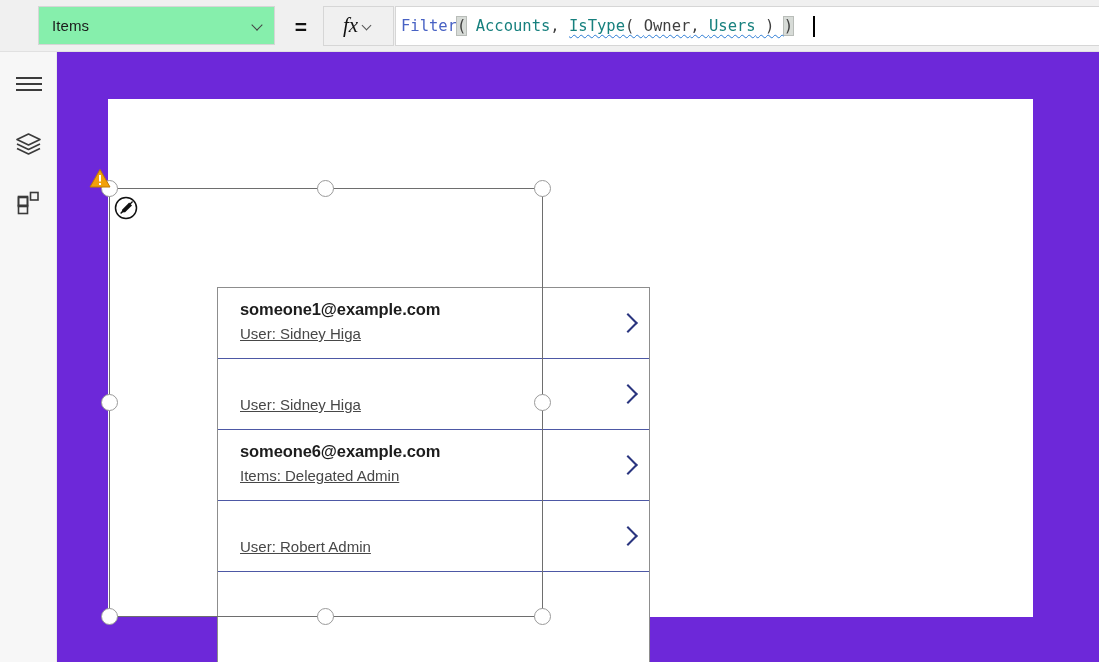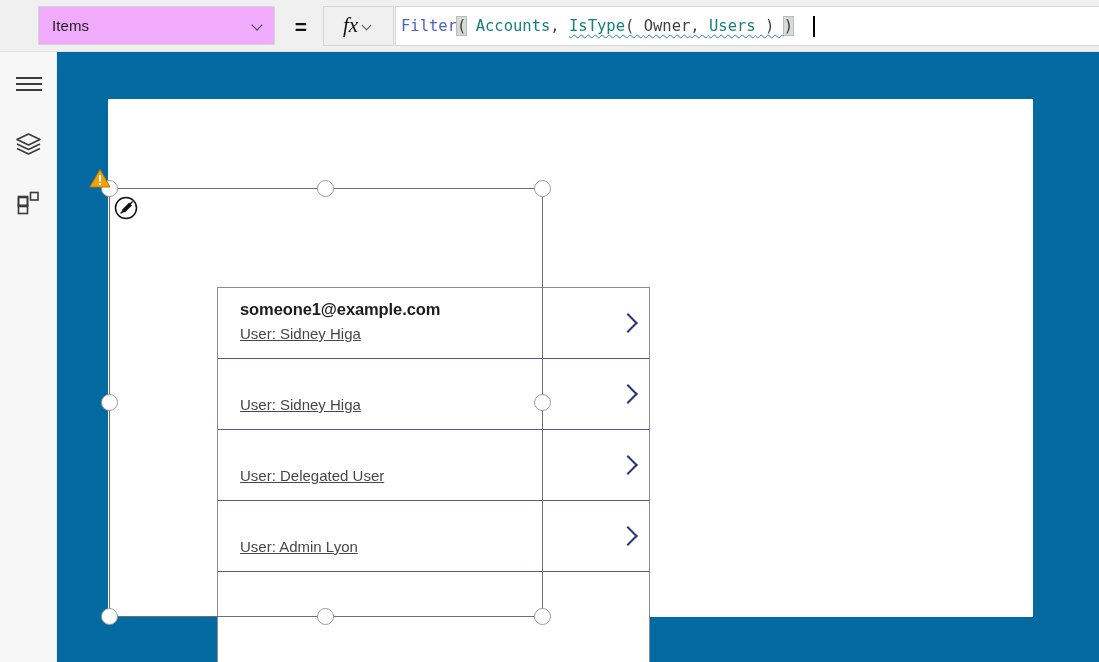--- a/index.html
+++ b/index.html
@@ -11,21 +11,21 @@
   }
 
   
   #formula-bar {
     position:absolute; left:0; top:0; width:1099px; height:52px;
     background:#f0f0f0;
     border-bottom:1px solid #e1e1e1;
   }
   #property-select {
     position:absolute; left:38px; top:6px; width:237px; height:39px;
-    background:#f0abfc; border:1px solid #d6d6d6;
+    background:#86efac; border:1px solid #d6d6d6;
     display:flex; align-items:center; padding:0 10px 0 13px;
     cursor:pointer;
   }
   #property-select .label {
     flex:1; font-size:15px; color:#1b1b1b; letter-spacing:.1px;
   }
   .chev-down {
     width:11px; height:11px; position:relative; flex:none;
   }
   .chev-down::before {
@@ -99,21 +99,21 @@
   .ico-hamburger i {
     position:absolute; left:0; width:26px; height:1.6px; background:#3b3b3b;
   }
   .ico-hamburger i:nth-child(1){ top:0; }
   .ico-hamburger i:nth-child(2){ top:6px; }
   .ico-hamburger i:nth-child(3){ top:12px; }
 
   
   #workspace {
     position:absolute; left:57px; top:52px; width:1042px; height:610px;
-    background:#0369a1;
+    background:#6d28d9;
   }
   #canvas {
     position:absolute; left:51px; top:47px; width:925px; height:518px;
     background:#ffffff;
   }
 
   
   #gallery {
     position:absolute; left:109px; top:188px; width:433px; height:429px;
     background:#ffffff;
@@ -230,25 +230,26 @@
           <div class="gallery-row">
             <div class="row-title">someone1@example.com</div>
             <div class="row-sub">User: Sidney Higa</div>
             <div class="row-chevron"></div>
           </div>
           <div class="gallery-row">
             <div class="row-sub">User: Sidney Higa</div>
             <div class="row-chevron"></div>
           </div>
           <div class="gallery-row">
-            <div class="row-sub">User: Delegated User</div>
-            <div class="row-chevron"></div>
-          </div>
-          <div class="gallery-row">
-            <div class="row-sub">User: Admin Lyon</div>
+            <div class="row-title">someone6@example.com</div>
+            <div class="row-sub">Items: Delegated Admin</div>
+            <div class="row-chevron"></div>
+          </div>
+          <div class="gallery-row">
+            <div class="row-sub">User: Robert Admin</div>
             <div class="row-chevron"></div>
           </div>
         </div>
       <div id="gallery-empty"></div>
     </div>
 
   </div>
 
   <div class="sel-edge" style="left:52px; top:136px; width:434px; height:1.4px;"></div>
   <div class="sel-edge" style="left:52px; top:564px; width:434px; height:1.4px;"></div>

